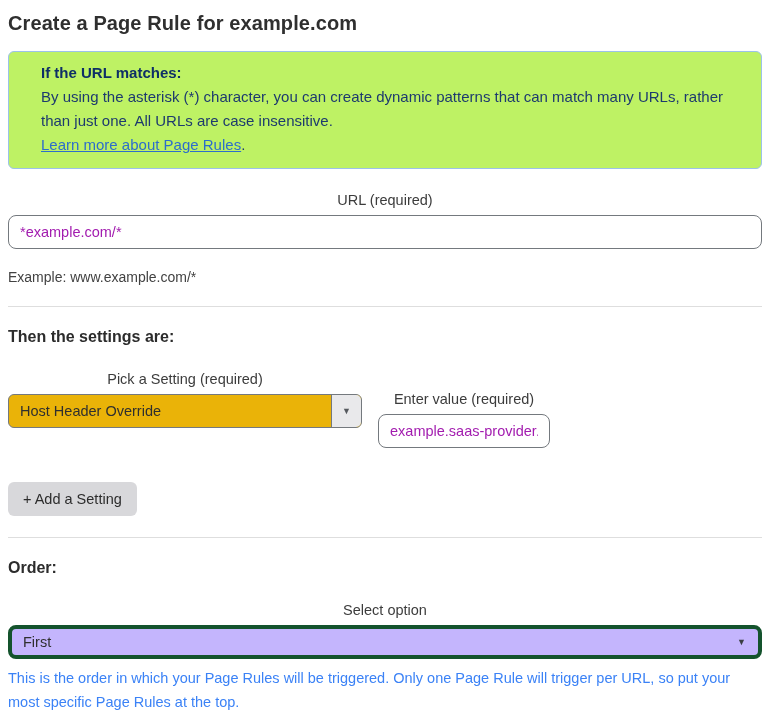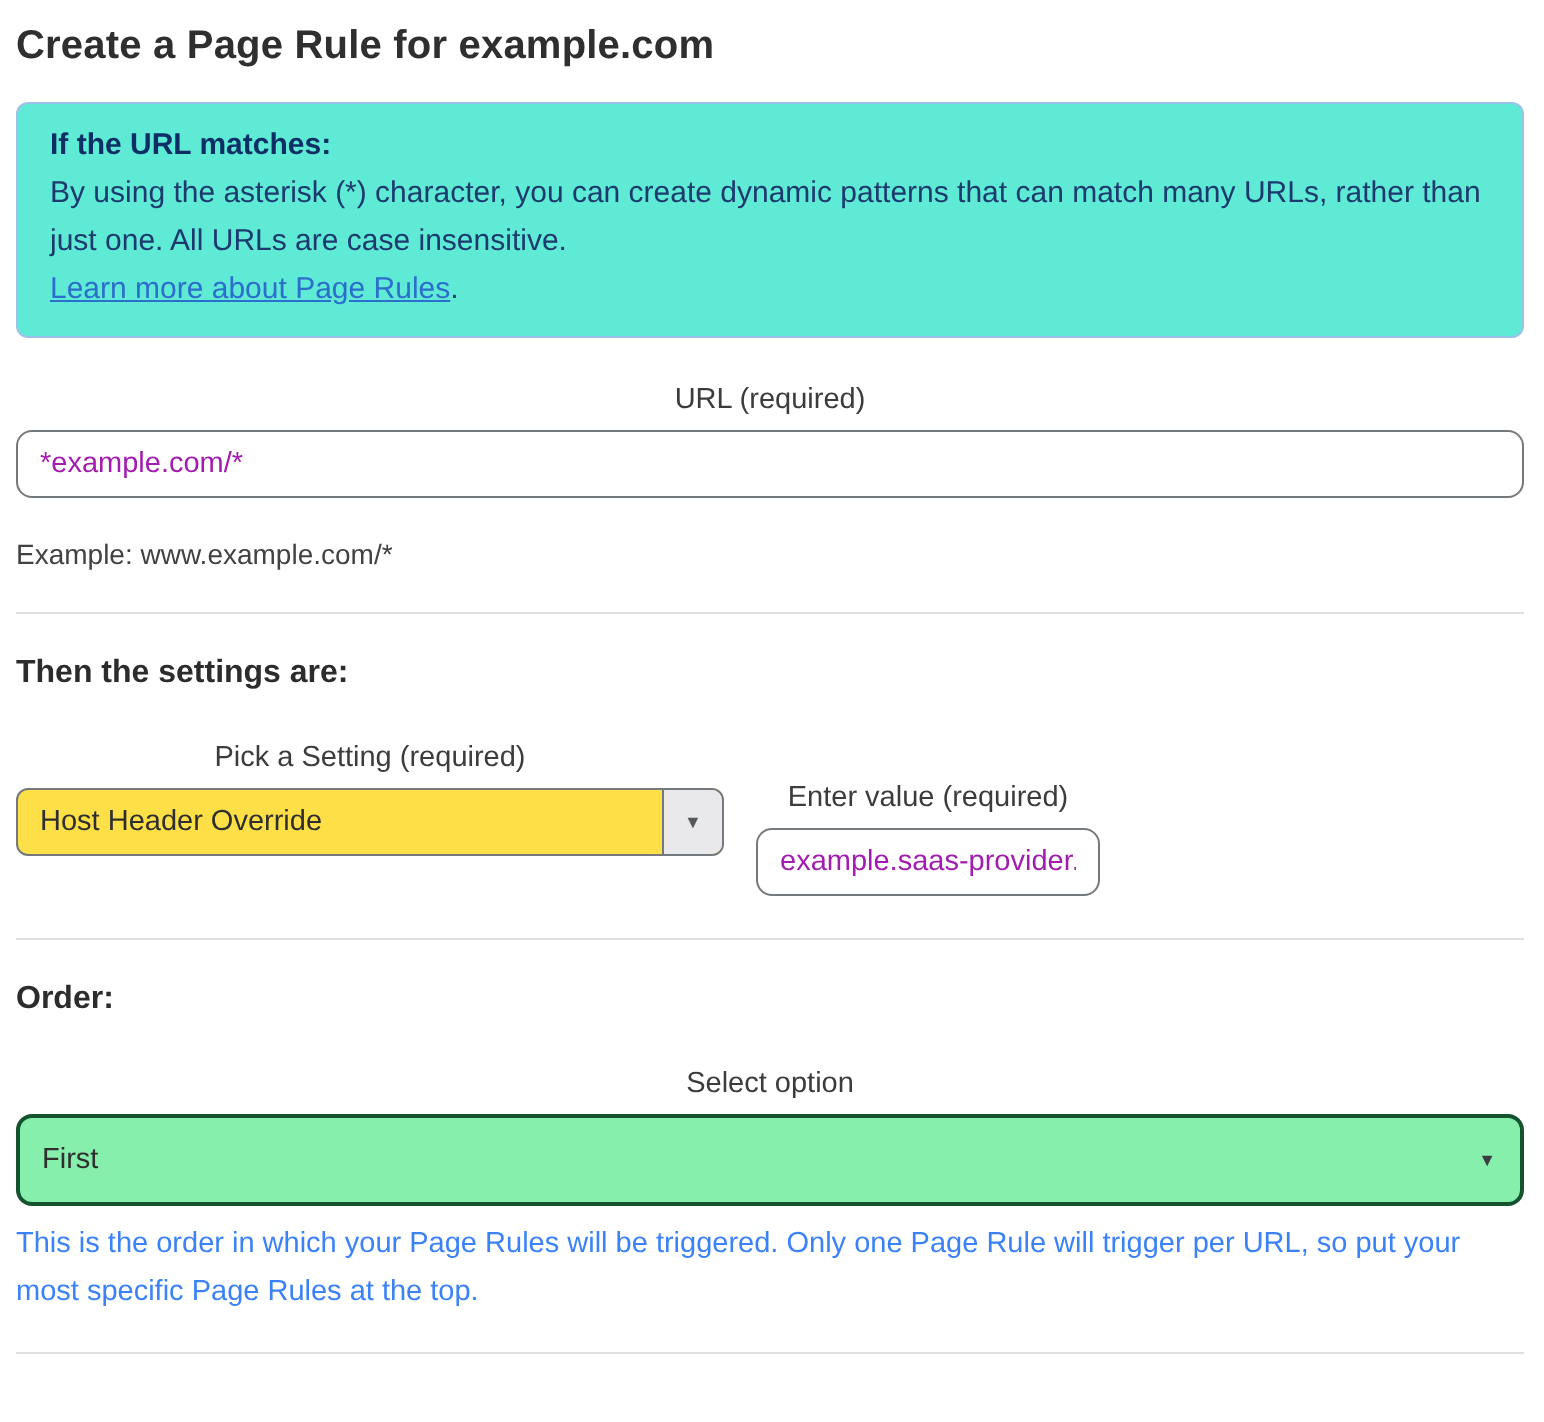--- a/index.html
+++ b/index.html
@@ -17,24 +17,24 @@
     padding: 10px 10px 0 8px;
   }
   .page-title {
     font-size: 20px;
     font-weight: bold;
     color: #2f2f2f;
     margin: 2px 0 16px 0;
     letter-spacing: 0.1px;
   }
   .info-box {
-    background: #5eead4;
+    background: #bef264;
     border: 1px solid #9cc2ea;
     border-radius: 6px;
-    padding: 9px 16px 11px 16px;
+    padding: 9px 16px 11px 32px;
     font-size: 15px;
     line-height: 24px;
     color: #1d3a6e;
     margin-bottom: 23px;
   }
   .info-box .info-heading {
     font-weight: bold;
     color: #0e2f66;
   }
   .info-box .info-link {
@@ -82,21 +82,21 @@
     align-items: flex-start;
   }
   .setting-col { width: 354px; }
   .value-col { margin-left: 16px; margin-top: 20px; width: 172px; }
   .select-box {
     display: flex;
     align-items: stretch;
     height: 34px;
     border: 1px solid #74797e;
     border-radius: 6px;
-    background: #fde047;
+    background: #eab308;
     cursor: pointer;
     overflow: hidden;
   }
   .select-box .select-value {
     flex: 1;
     display: flex;
     align-items: center;
     padding: 0 11px;
     font-size: 14.5px;
     color: #2f2f2f;
@@ -129,24 +129,24 @@
   .btn-gray {
     background: #d8d8db;
     color: #2c2c2c;
   }
   .add-setting-btn { margin-top: 34px; }
   .full-select {
     position: relative;
     display: flex;
     align-items: center;
     width: 100%;
-    height: 46px;
-    border: 2px solid #14532d;
+    height: 34px;
+    border: 4px solid #14532d;
     border-radius: 8px;
-    background: #86efac;
+    background: #c4b5fd;
     padding: 0 11px;
     font-size: 14.5px;
     color: #2f2f2f;
     cursor: pointer;
   }
   .full-select .chevron {
     position: absolute;
     right: 12px;
     top: 50%;
     transform: translateY(-50%);
@@ -191,20 +191,21 @@
           <span>▼</span>
         </div>
       </div>
     </div>
     <div class="value-col">
       <div class="field-label">Enter value (required)</div>
       <input type="text" class="text-input value-input" value="example.saas-provider.com" style="">
     </div>
   </div>
 
+  <button class="btn btn-gray add-setting-btn">+ Add a Setting</button>
 
   <hr class="divider">
 
   <div class="section-heading">Order:</div>
 
   <div class="field-label">Select option</div>
   <div class="full-select">
     <span>First</span>
     <span class="chevron">▼</span>
   </div>

